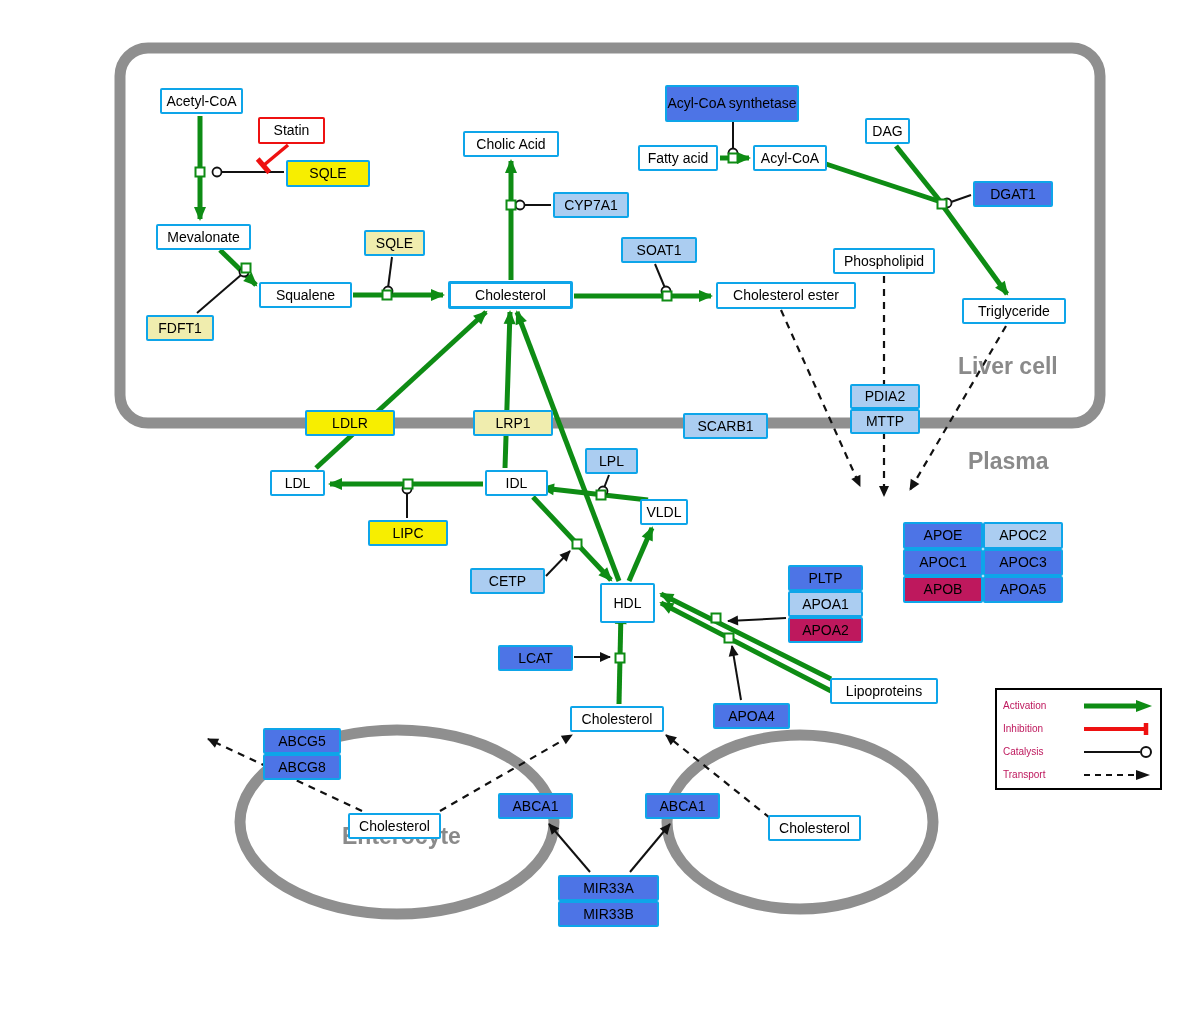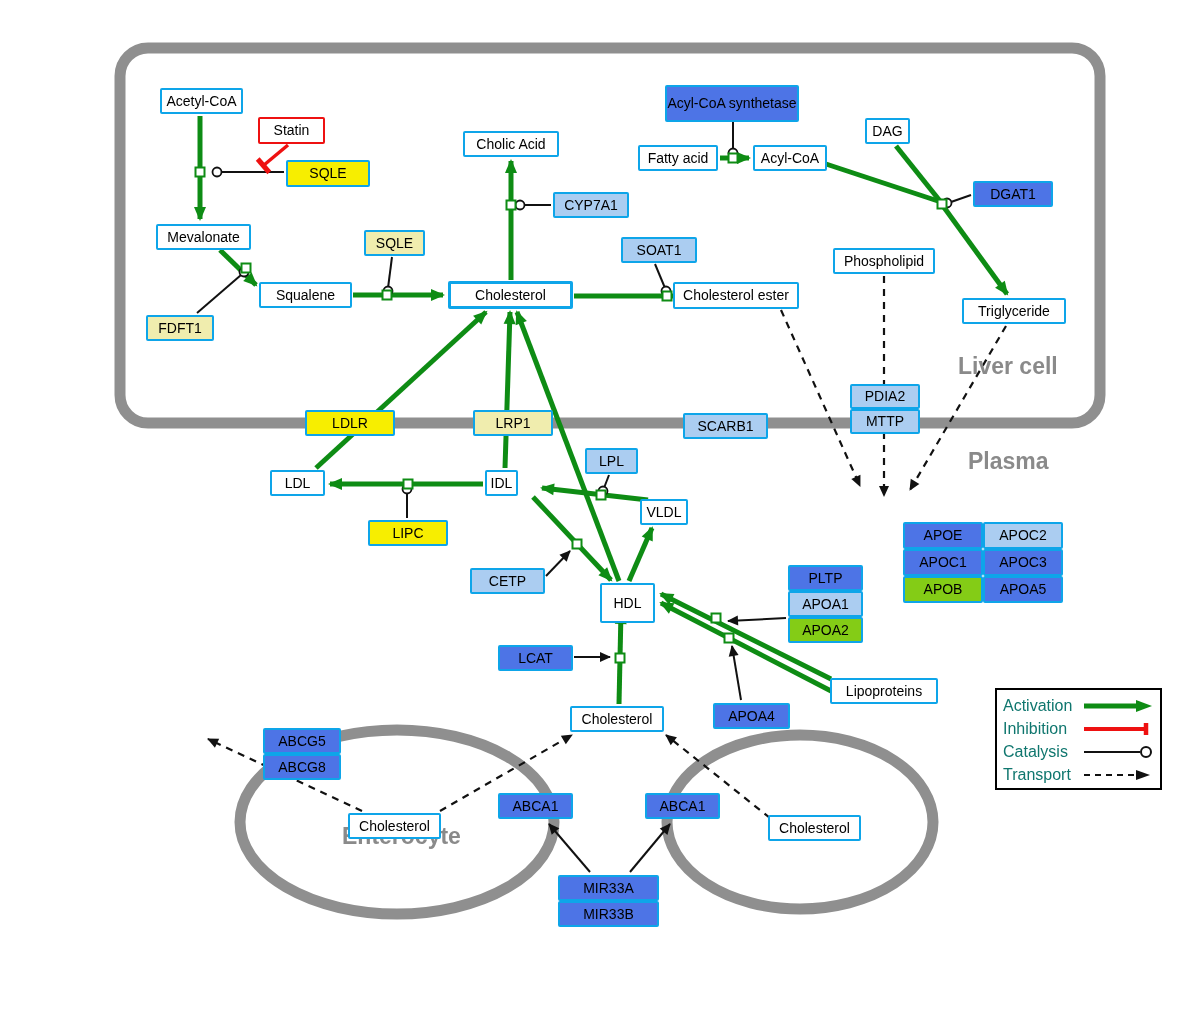--- a/index.html
+++ b/index.html
@@ -6,28 +6,28 @@
   #stage{position:relative;width:1200px;height:1013px;background:#fff;
          font-family:"Liberation Sans",sans-serif;overflow:hidden;}
   #edges{position:absolute;left:0;top:0;z-index:1;}
   .node{position:absolute;z-index:3;display:flex;align-items:center;justify-content:center;
         text-align:center;font-size:14px;line-height:1.05;color:#000;background:#fff;
         border:2px solid #0ea5e9;box-sizing:border-box;border-radius:2px;}
   .yellow{background:#f7ee00;}
   .paleyellow{background:#f0edae;}
   .blue{background:#4d74e6;}
   .lightblue{background:#abcdf1;}
-  .darkblue{background:#84cc16;}
+  .darkblue{background:#be185d;}
   .redborder{border-color:#ee1111;border-width:2.5px;}
   .thick{border-width:3px;}
   .compartment-label{position:absolute;z-index:2;color:#8a8a8a;font-weight:bold;font-size:23px;}
   #legend{position:absolute;left:995px;top:688px;width:167px;height:102px;z-index:4;
           background:#fff;border:2px solid #000;box-sizing:border-box;padding:4px 6px;}
   .legend-row{display:flex;align-items:center;justify-content:space-between;height:23px;}
-  .legend-row span{font-size:16px;color:#0f766e;}
+  .legend-row span{font-size:10px;color:#be185d;}
 </style>
 </head>
 <body>
 
 <div id="stage">
 
   <svg id="edges" width="1200" height="1013" viewBox="0 0 1200 1013">
     <defs>
       <marker id="ag" markerUnits="userSpaceOnUse" markerWidth="18" markerHeight="16" refX="14" refY="8" orient="auto">
         <path d="M2,2 L16,8 L2,14 z" fill="#0e8c14"></path>
@@ -136,37 +136,37 @@
   <div class="node redborder" style="left:258px;top:117px;width:67px;height:27px">Statin</div>
   <div class="node yellow" style="left:286px;top:160px;width:84px;height:27px">SQLE</div>
   <div class="node" style="left:156px;top:224px;width:95px;height:26px">Mevalonate</div>
   <div class="node paleyellow" style="left:146px;top:315px;width:68px;height:26px">FDFT1</div>
   <div class="node" style="left:259px;top:282px;width:93px;height:26px">Squalene</div>
   <div class="node paleyellow" style="left:364px;top:230px;width:61px;height:26px">SQLE</div>
   <div class="node thick" style="left:448px;top:281px;width:125px;height:28px">Cholesterol</div>
   <div class="node" style="left:463px;top:131px;width:96px;height:26px">Cholic Acid</div>
   <div class="node lightblue" style="left:553px;top:192px;width:76px;height:26px">CYP7A1</div>
   <div class="node lightblue" style="left:621px;top:237px;width:76px;height:26px">SOAT1</div>
-  <div class="node" style="left:673px;top:282px;width:126px;height:27px">Cholesterol ester</div>
+  <div class="node" style="left:716px;top:282px;width:140px;height:27px">Cholesterol ester</div>
   <div class="node blue" style="left:665px;top:85px;width:134px;height:37px">Acyl-CoA synthetase</div>
   <div class="node" style="left:638px;top:145px;width:80px;height:26px">Fatty acid</div>
   <div class="node" style="left:753px;top:145px;width:74px;height:26px">Acyl-CoA</div>
   <div class="node" style="left:865px;top:118px;width:45px;height:26px">DAG</div>
   <div class="node blue" style="left:973px;top:181px;width:80px;height:26px">DGAT1</div>
   <div class="node" style="left:833px;top:248px;width:102px;height:26px">Phospholipid</div>
   <div class="node" style="left:962px;top:298px;width:104px;height:26px">Triglyceride</div>
   <div class="node lightblue" style="left:850px;top:384px;width:70px;height:25px">PDIA2</div>
   <div class="node lightblue" style="left:850px;top:409px;width:70px;height:25px">MTTP</div>
 
   <div class="node yellow" style="left:305px;top:410px;width:90px;height:26px">LDLR</div>
   <div class="node paleyellow" style="left:473px;top:410px;width:80px;height:26px">LRP1</div>
   <div class="node lightblue" style="left:683px;top:413px;width:85px;height:26px">SCARB1</div>
 
   <div class="node" style="left:270px;top:470px;width:55px;height:26px">LDL</div>
-  <div class="node" style="left:485px;top:470px;width:33px;height:26px">IDL</div>
+  <div class="node" style="left:485px;top:470px;width:63px;height:26px">IDL</div>
   <div class="node lightblue" style="left:585px;top:448px;width:53px;height:26px">LPL</div>
   <div class="node" style="left:640px;top:499px;width:48px;height:26px">VLDL</div>
   <div class="node yellow" style="left:368px;top:520px;width:80px;height:26px">LIPC</div>
   <div class="node lightblue" style="left:470px;top:568px;width:75px;height:26px">CETP</div>
   <div class="node" style="left:600px;top:583px;width:55px;height:40px">HDL</div>
   <div class="node blue" style="left:788px;top:565px;width:75px;height:26px">PLTP</div>
   <div class="node lightblue" style="left:788px;top:591px;width:75px;height:26px">APOA1</div>
   <div class="node darkblue" style="left:788px;top:617px;width:75px;height:26px">APOA2</div>
   <div class="node blue" style="left:498px;top:645px;width:75px;height:26px">LCAT</div>
   <div class="node blue" style="left:713px;top:703px;width:77px;height:26px">APOA4</div>

